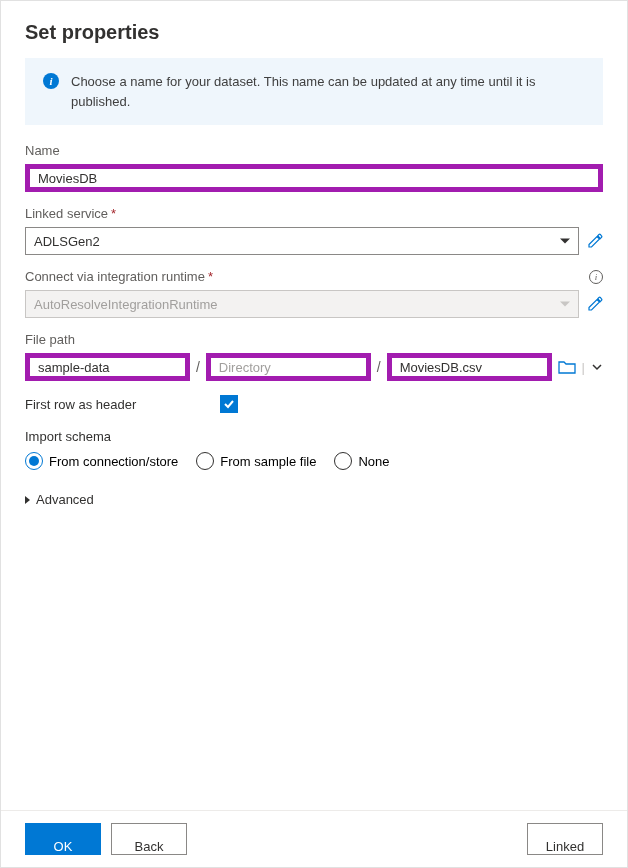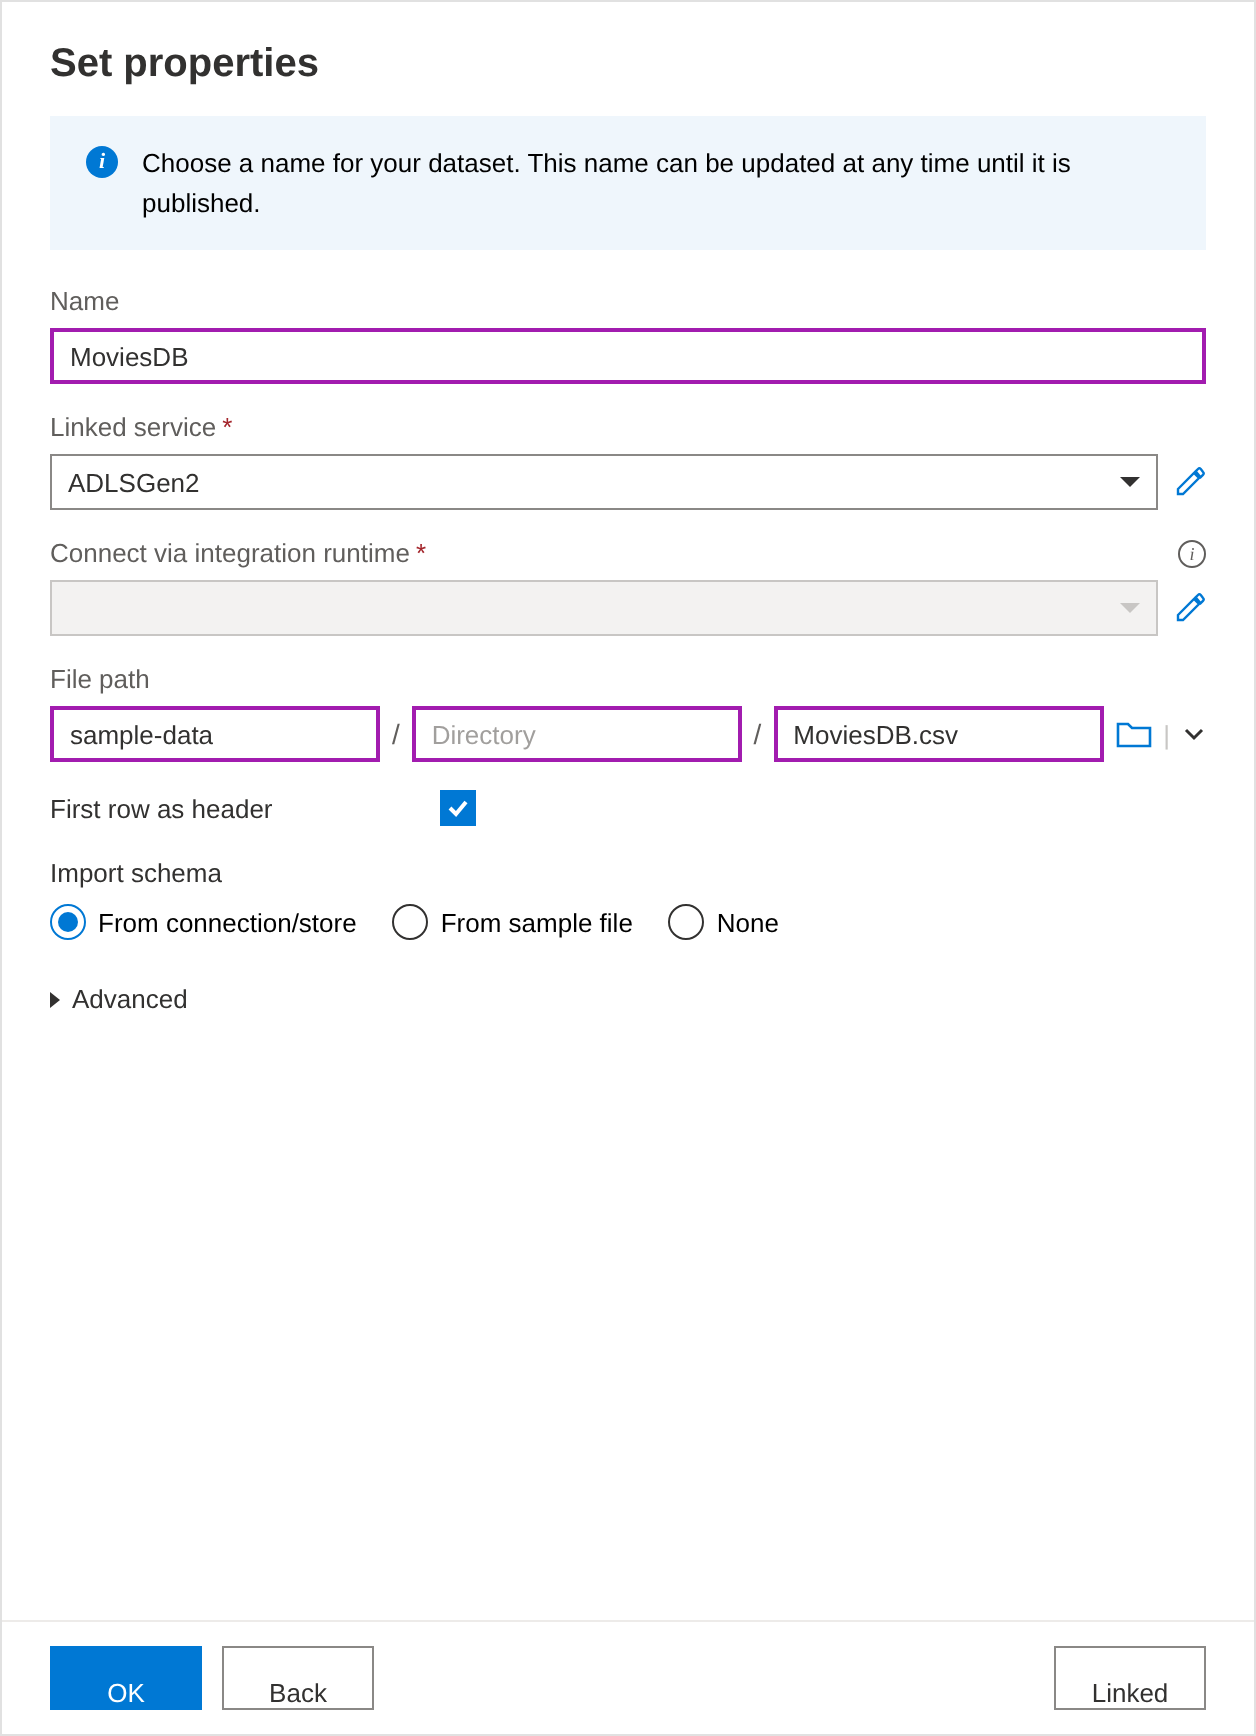--- a/index.html
+++ b/index.html
@@ -50,21 +50,21 @@
       display: flex;
       align-items: center;
       justify-content: center;
       flex-shrink: 0;
       font-family: Georgia, serif;
       font-style: italic;
       margin-top: 1px;
     }
     .info-text {
       font-size: 13px;
-      color: #000000;
+      color: #404040;
       line-height: 1.5;
     }
     .field {
       margin-bottom: 14px;
     }
     .field-label {
       font-size: 13px;
       color: #605e5c;
       margin-bottom: 6px;
       display: flex;
@@ -84,21 +84,21 @@
       align-items: center;
       justify-content: center;
       font-size: 9px;
       color: #605e5c;
       font-style: italic;
       font-family: Georgia, serif;
     }
     .text-input {
       width: 100%;
       height: 28px;
-      border: 2px solid #a21caf;
+      border: 5px solid #a21caf;
       padding: 0 8px;
       font-size: 13px;
       font-family: inherit;
       color: #323130;
       background: #fff;
     }
     .text-input::placeholder {
       color: #a19f9d;
     }
     .input-row {
@@ -313,20 +313,21 @@
   </div>
 
   <div class="field">
     <div class="field-label">
       <span>Connect via integration runtime</span>
       <span class="req">*</span>
       <span class="info-circle">i</span>
     </div>
     <div class="input-row">
       <div class="dropdown disabled">
+        <span>AutoResolveIntegrationRuntime</span>
         <span class="dropdown-caret"></span>
       </div>
       <span class="edit-icon">
         <svg viewBox="0 0 16 16" width="16" height="16">
             <path d="M2 11.5 L10 3.5 L12.5 6 L4.5 14 L2 14 Z M10.8 2.7 L12 1.5 a1 1 0 0 1 1.4 0 L14.5 3 a1 1 0 0 1 0 1.4 L13.3 5.6 Z" fill="none" stroke="#0078d4" stroke-width="1.2"></path>
           </svg>
       </span>
     </div>
   </div>
 

